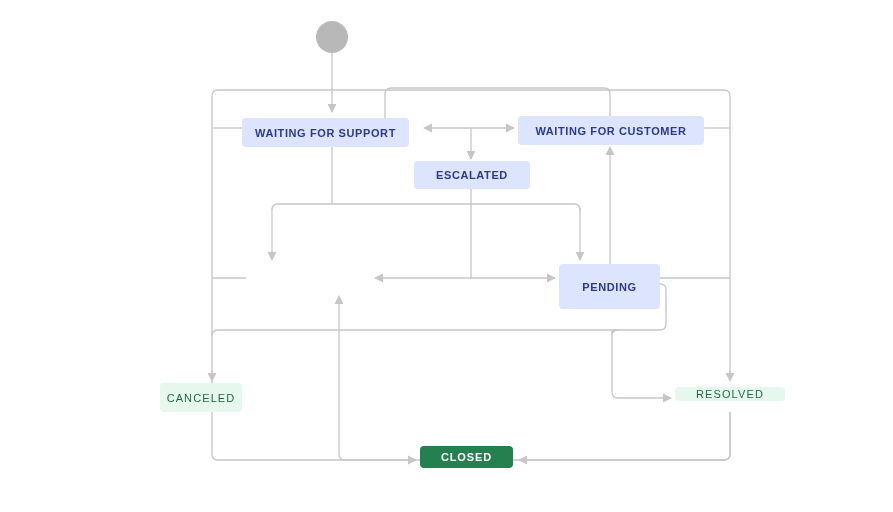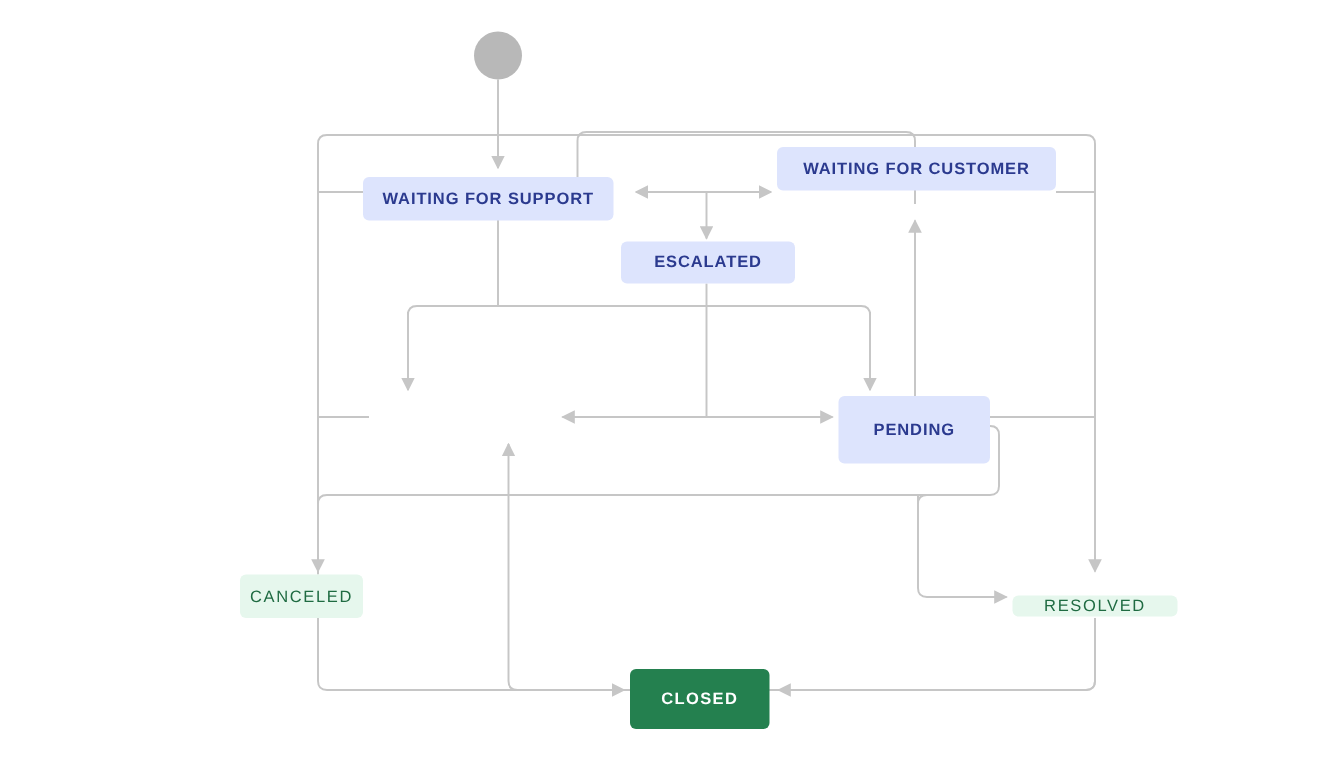--- a/index.html
+++ b/index.html
@@ -122,26 +122,26 @@
 
       <path d="M 618 398 L 671 398" marker-end="url(#arrow)"></path>
       <path d="M 612 336 Q 612 330 618 330 L 612 330 L 612 392 Q 612 398 618 398"></path>
     </g>
   </svg>
 
   <div class="start-node" style="left:316px; top:21px; width:32px; height:32px;"></div>
 
   <div class="node blue" style="left:242px; top:118px; width:167px; height:29px;">WAITING FOR SUPPORT</div>
 
-  <div class="node blue" style="left:518px; top:98px; width:186px; height:29px;">WAITING FOR CUSTOMER</div>
+  <div class="node blue" style="left:518px; top:116px; width:186px; height:29px;">WAITING FOR CUSTOMER</div>
 
   <div class="node blue" style="left:414px; top:161px; width:116px; height:28px;">ESCALATED</div>
 
 
   <div class="node blue" style="left:559px; top:264px; width:101px; height:45px;">PENDING</div>
 
   <div class="node greenlight" style="left:160px; top:383px; width:82px; height:29px;">CANCELED</div>
 
-  <div class="node greenlight" style="left:675px; top:397px; width:110px; height:14px;">RESOLVED</div>
+  <div class="node greenlight" style="left:675px; top:387px; width:110px; height:14px;">RESOLVED</div>
 
-  <div class="node greensolid" style="left:420px; top:446px; width:93px; height:40px;">CLOSED</div>
+  <div class="node greensolid" style="left:420px; top:446px; width:93px; height:22px;">CLOSED</div>
 
 </div>
 
 </body></html>

